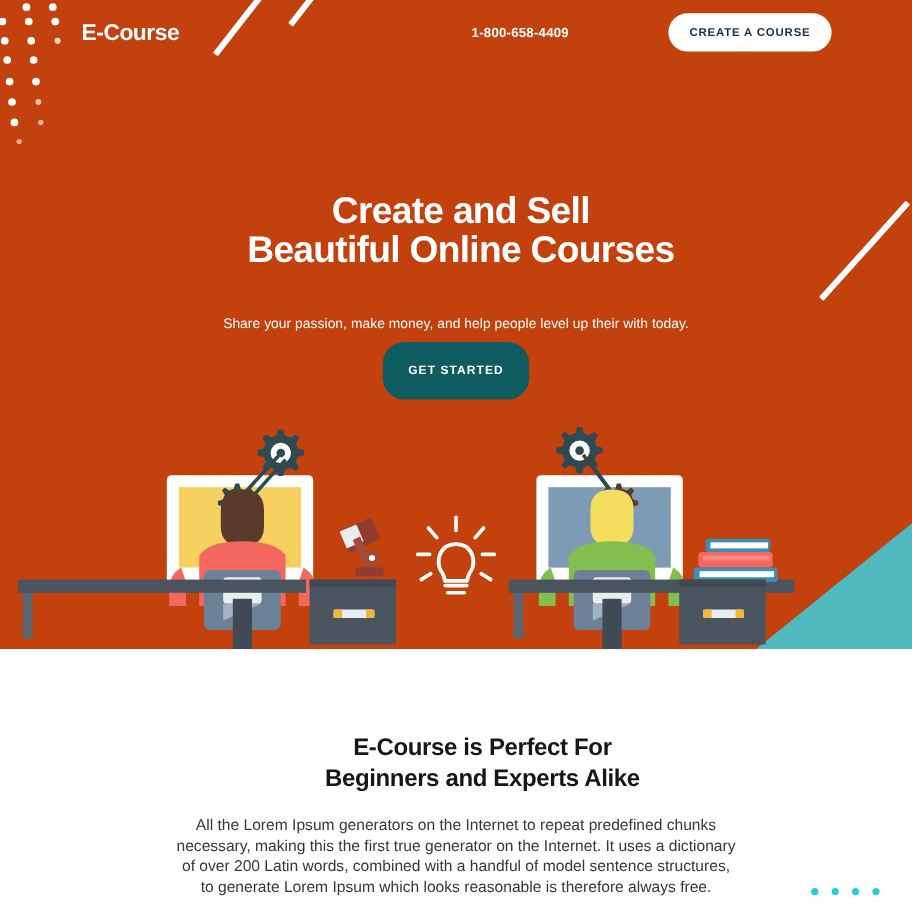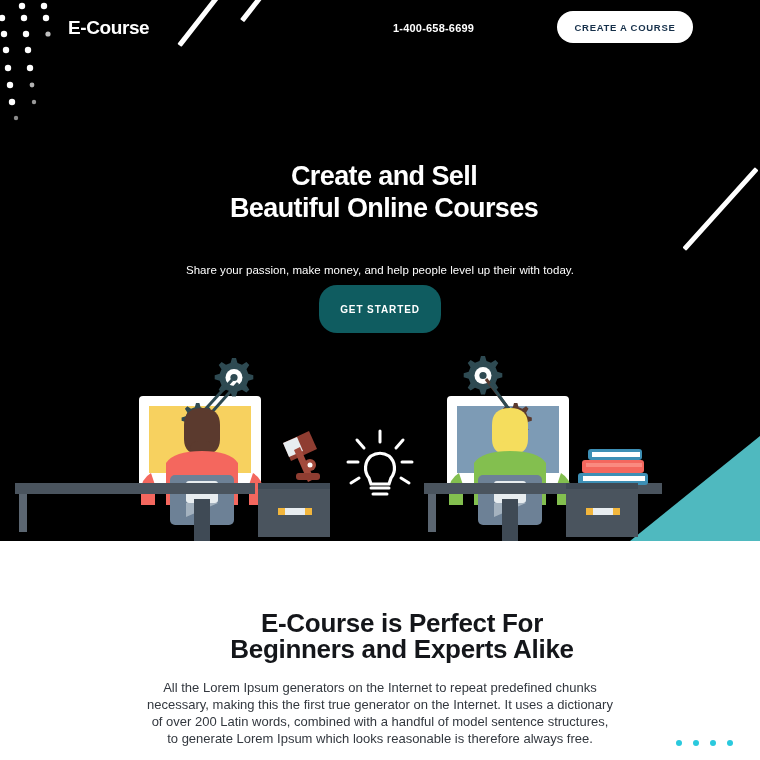--- a/index.html
+++ b/index.html
@@ -20,21 +20,21 @@
     overflow: hidden;
     background: #ffffff;
   }
 
   
   .hero {
     position: absolute;
     left: 0; top: 0;
     width: 760px;
     height: 541px;
-    background: #000000;
+    background: #c2410c;
     overflow: hidden;
   }
   .hero-corner-tri {
     position: absolute;
     right: 0;
     bottom: 0;
     width: 0;
     height: 0;
     border-left: 130px solid transparent;
     border-bottom: 105px solid #4fb9bf;
@@ -117,21 +117,21 @@
   
   .hero-copy {
     position: absolute;
     left: 0;
     top: 160px;
     width: 760px;
     text-align: center;
   }
   .hero-title {
     color: #ffffff;
-    font-size: 27px;
+    font-size: 31px;
     font-weight: bold;
     line-height: 32px;
     letter-spacing: -0.6px;
     margin: 0;
     padding-left: 8px;
   }
   .hero-sub {
     margin: 21px 0 0 0;
     color: #ffffff;
     font-size: 11.5px;
@@ -171,21 +171,21 @@
     top: 541px;
     width: 760px;
     height: 219px;
     background: #ffffff;
     text-align: center;
   }
   .s2-title {
     margin: 0;
     padding-top: 69px;
     color: #14161a;
-    font-size: 26px;
+    font-size: 20px;
     font-weight: bold;
     line-height: 26px;
     letter-spacing: -0.3px;
     padding-left: 44px;
   }
   .s2-body {
     margin: 17px auto 0 auto;
     width: 470px;
     color: #33383f;
     font-size: 13px;
@@ -235,21 +235,21 @@
     </svg>
 
     <div class="slash slash-a"></div>
     <div class="slash slash-b"></div>
     <div class="slash slash-c"></div>
 
     <div class="hero-corner-tri"></div>
 
     <div class="nav">
       <div class="logo">E-Course</div>
-      <div class="phone">1-400-658-6699</div>
+      <div class="phone">1-800-658-4409</div>
       <button class="cta-top">CREATE A COURSE</button>
     </div>
 
     <div class="hero-copy">
       <h1 class="hero-title">
         <span>Create and Sell</span><br>
         <span>Beautiful Online Courses</span>
       </h1>
       <p class="hero-sub">
         <br>

